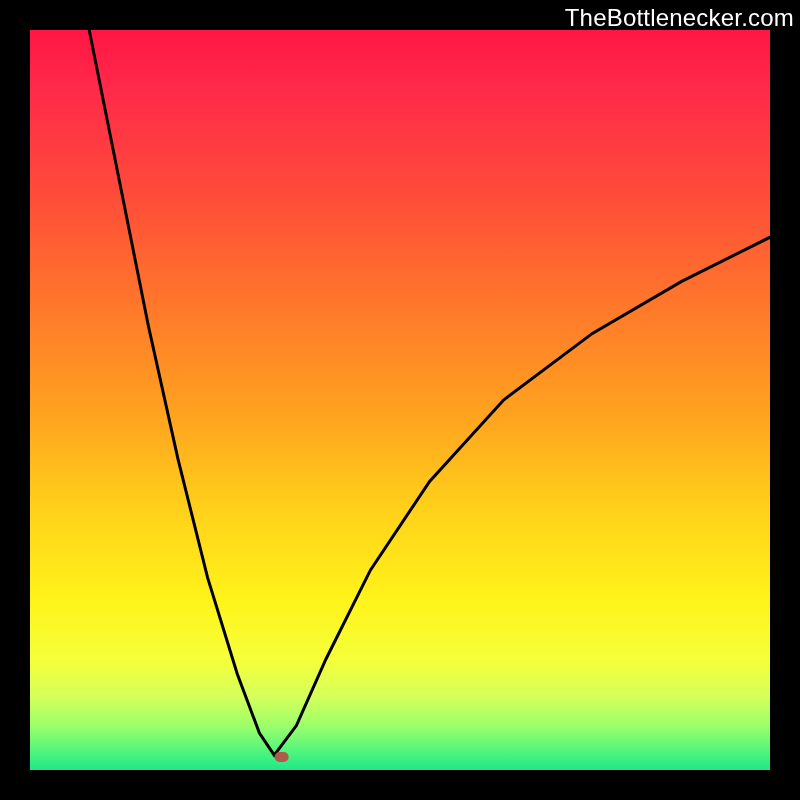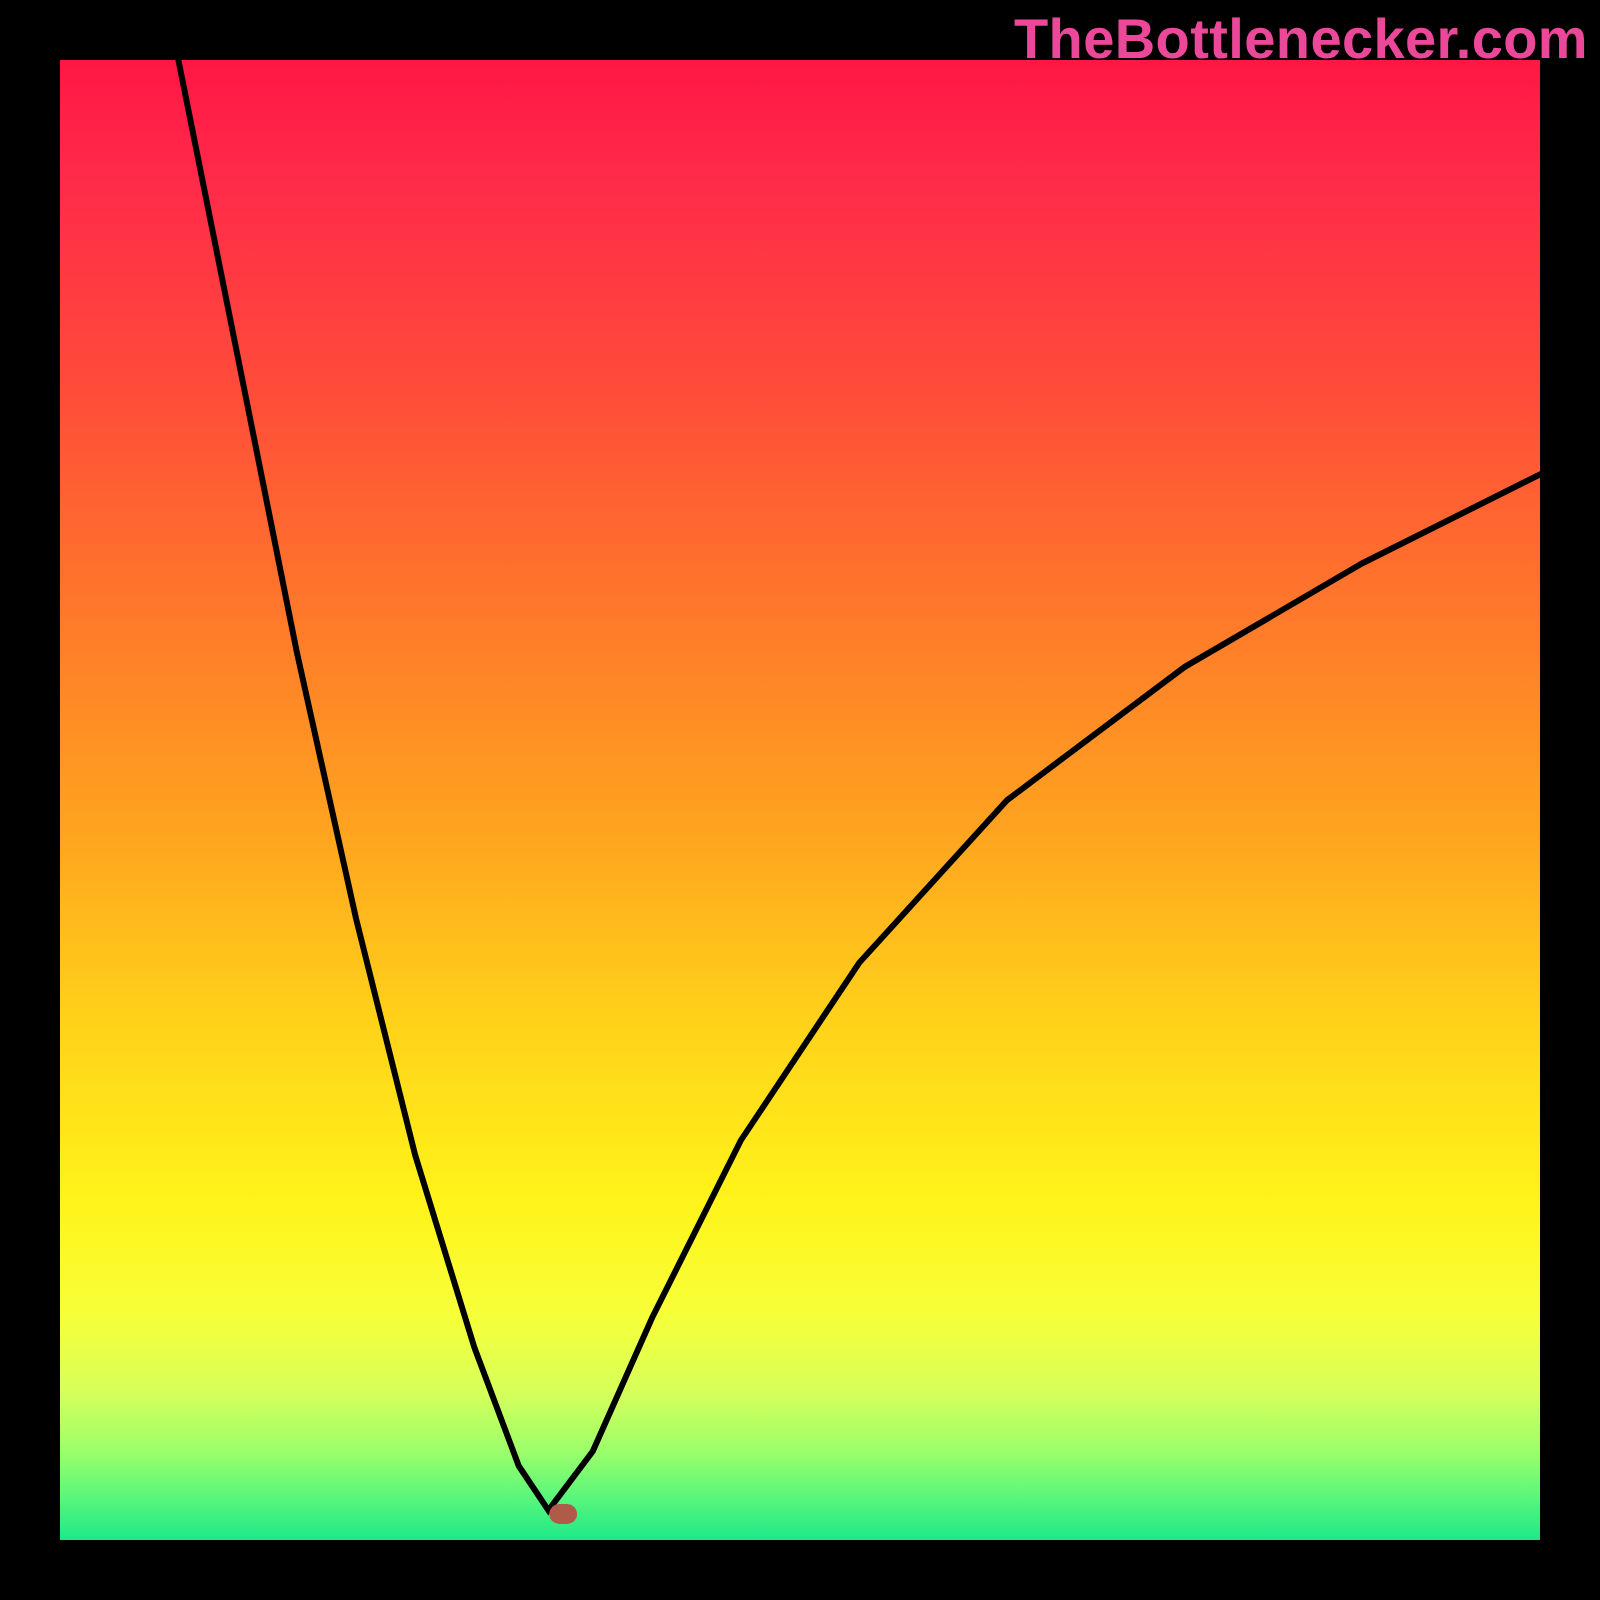--- a/index.html
+++ b/index.html
@@ -44,24 +44,24 @@
     position: absolute;
     left: 0;
     top: 0;
     width: 740px;
     height: 740px;
   }
   .watermark {
     position: absolute;
     top: 4px;
     right: 6px;
-    color: #ec4899;
-    font-size: 28px;
+    color: #ffffff;
+    font-size: 24px;
     letter-spacing: 0.2px;
-    font-weight: 700;
+    font-weight: 400;
   }
 </style>
 </head>
 <body>
 
 <div class="frame">
   <div class="watermark">TheBottlenecker.com</div>
 
   <div class="plot">
     <svg class="curve-svg" viewBox="0 0 740 740" preserveAspectRatio="none">

